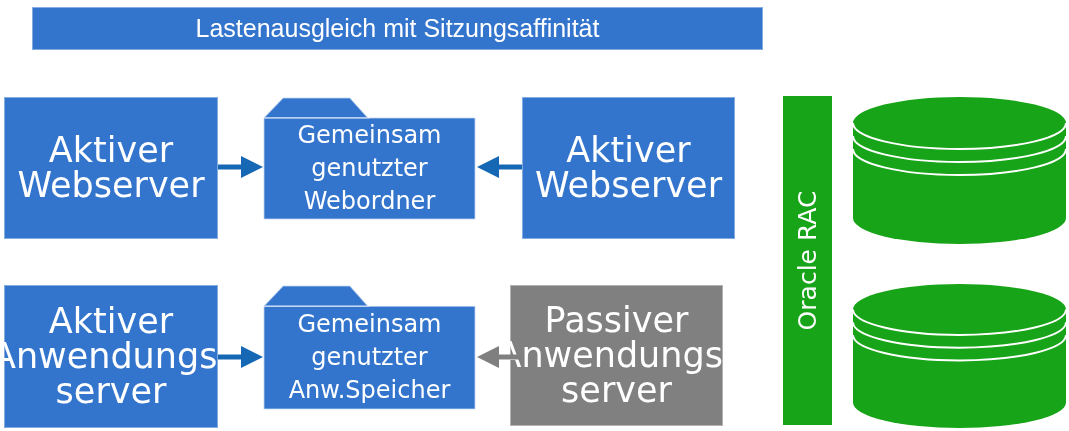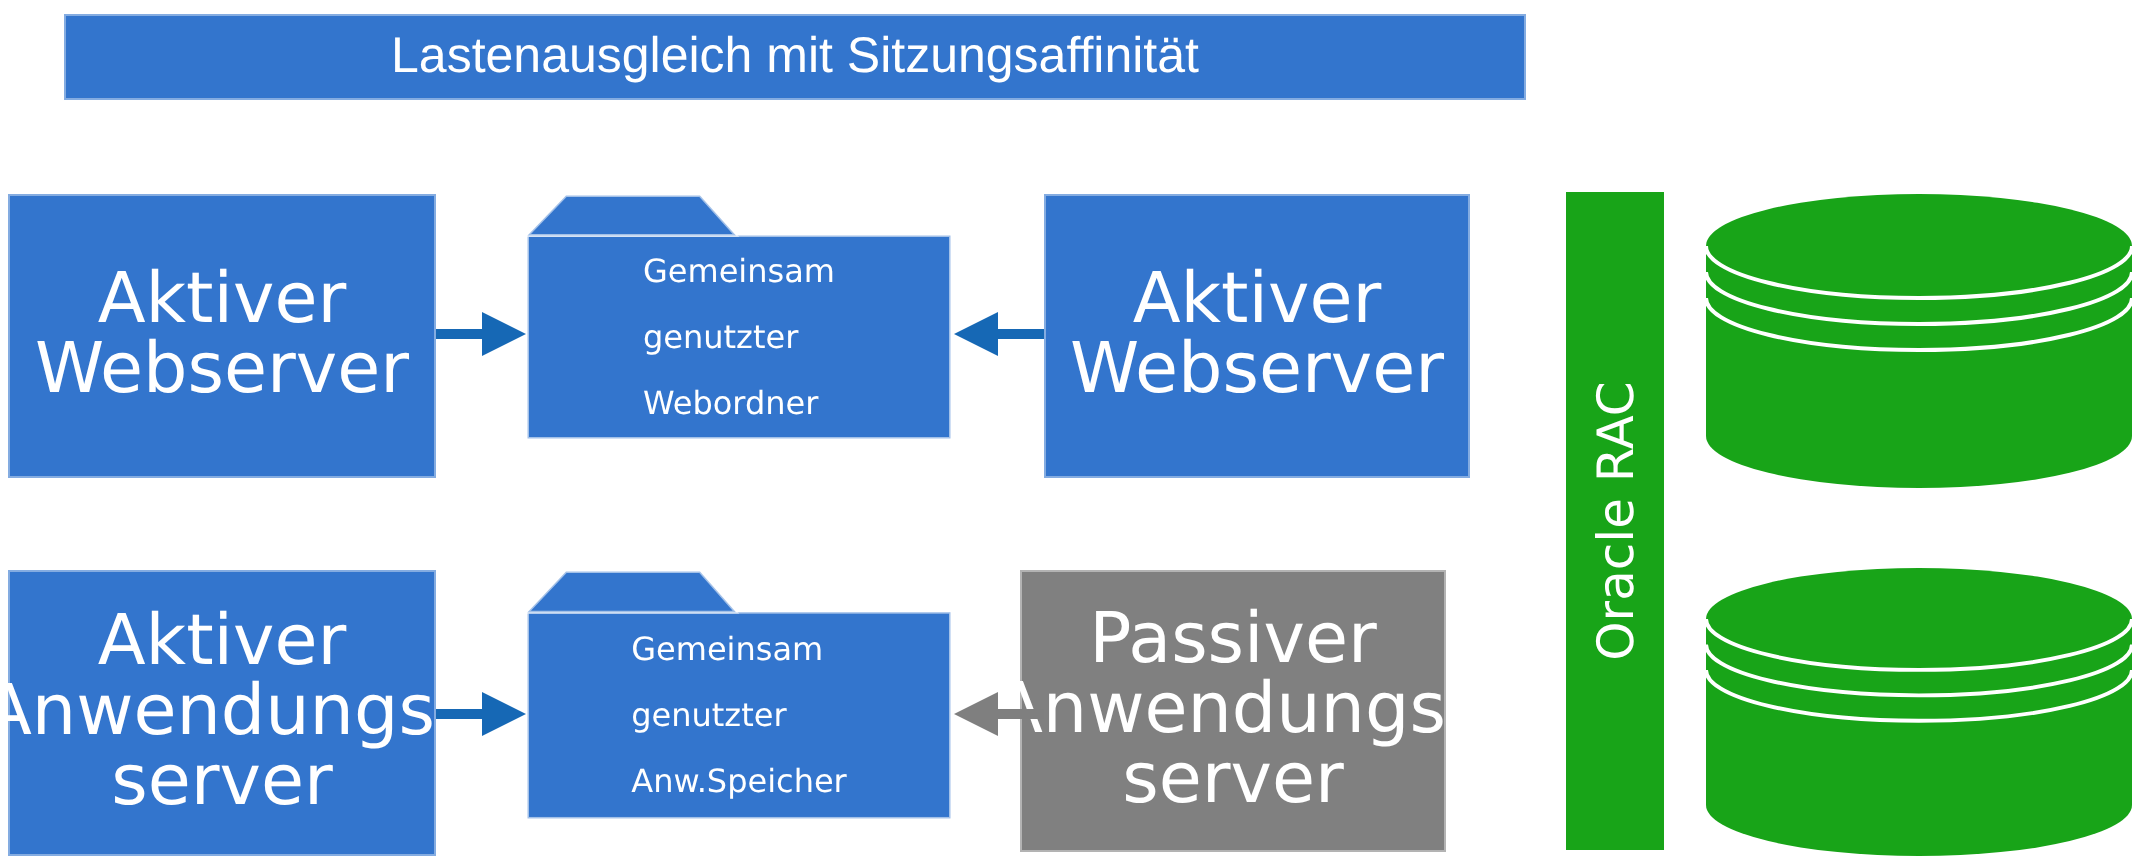--- a/index.html
+++ b/index.html
@@ -46,22 +46,22 @@
   .box-app-left {left:4px;  top:285px;width:214px;height:143px;}
   .box-app-right{left:510px;top:285px;width:213px;height:141px;}
   .folder{position:absolute;width:213px;}
   .folder-web{left:263px;top:97px;height:123px;}
   .folder-app{left:263px;top:285px;height:125px;}
   .folder svg{position:absolute;left:0;top:0;width:100%;height:100%;}
   .folder-shape{fill:var(--box-blue);stroke:var(--shape-highlight);stroke-width:1.5;}
   .folder-label{
     position:absolute;left:0;top:20px;right:0;bottom:0;
     display:flex;align-items:center;justify-content:center;
-    text-align:left;color:var(--text-white);
-    font-size:16px;line-height:33px;white-space:pre-line;
+    text-align:center;color:var(--text-white);
+    font-size:24px;line-height:33px;white-space:pre-line;
   }
   .green-bar{
     position:absolute;left:783px;top:96px;width:49px;height:329px;
     background:var(--db-green);
     display:flex;align-items:center;justify-content:center;
   }
   .green-bar span{
     transform:rotate(-90deg);
     white-space:nowrap;
     color:var(--text-white);

